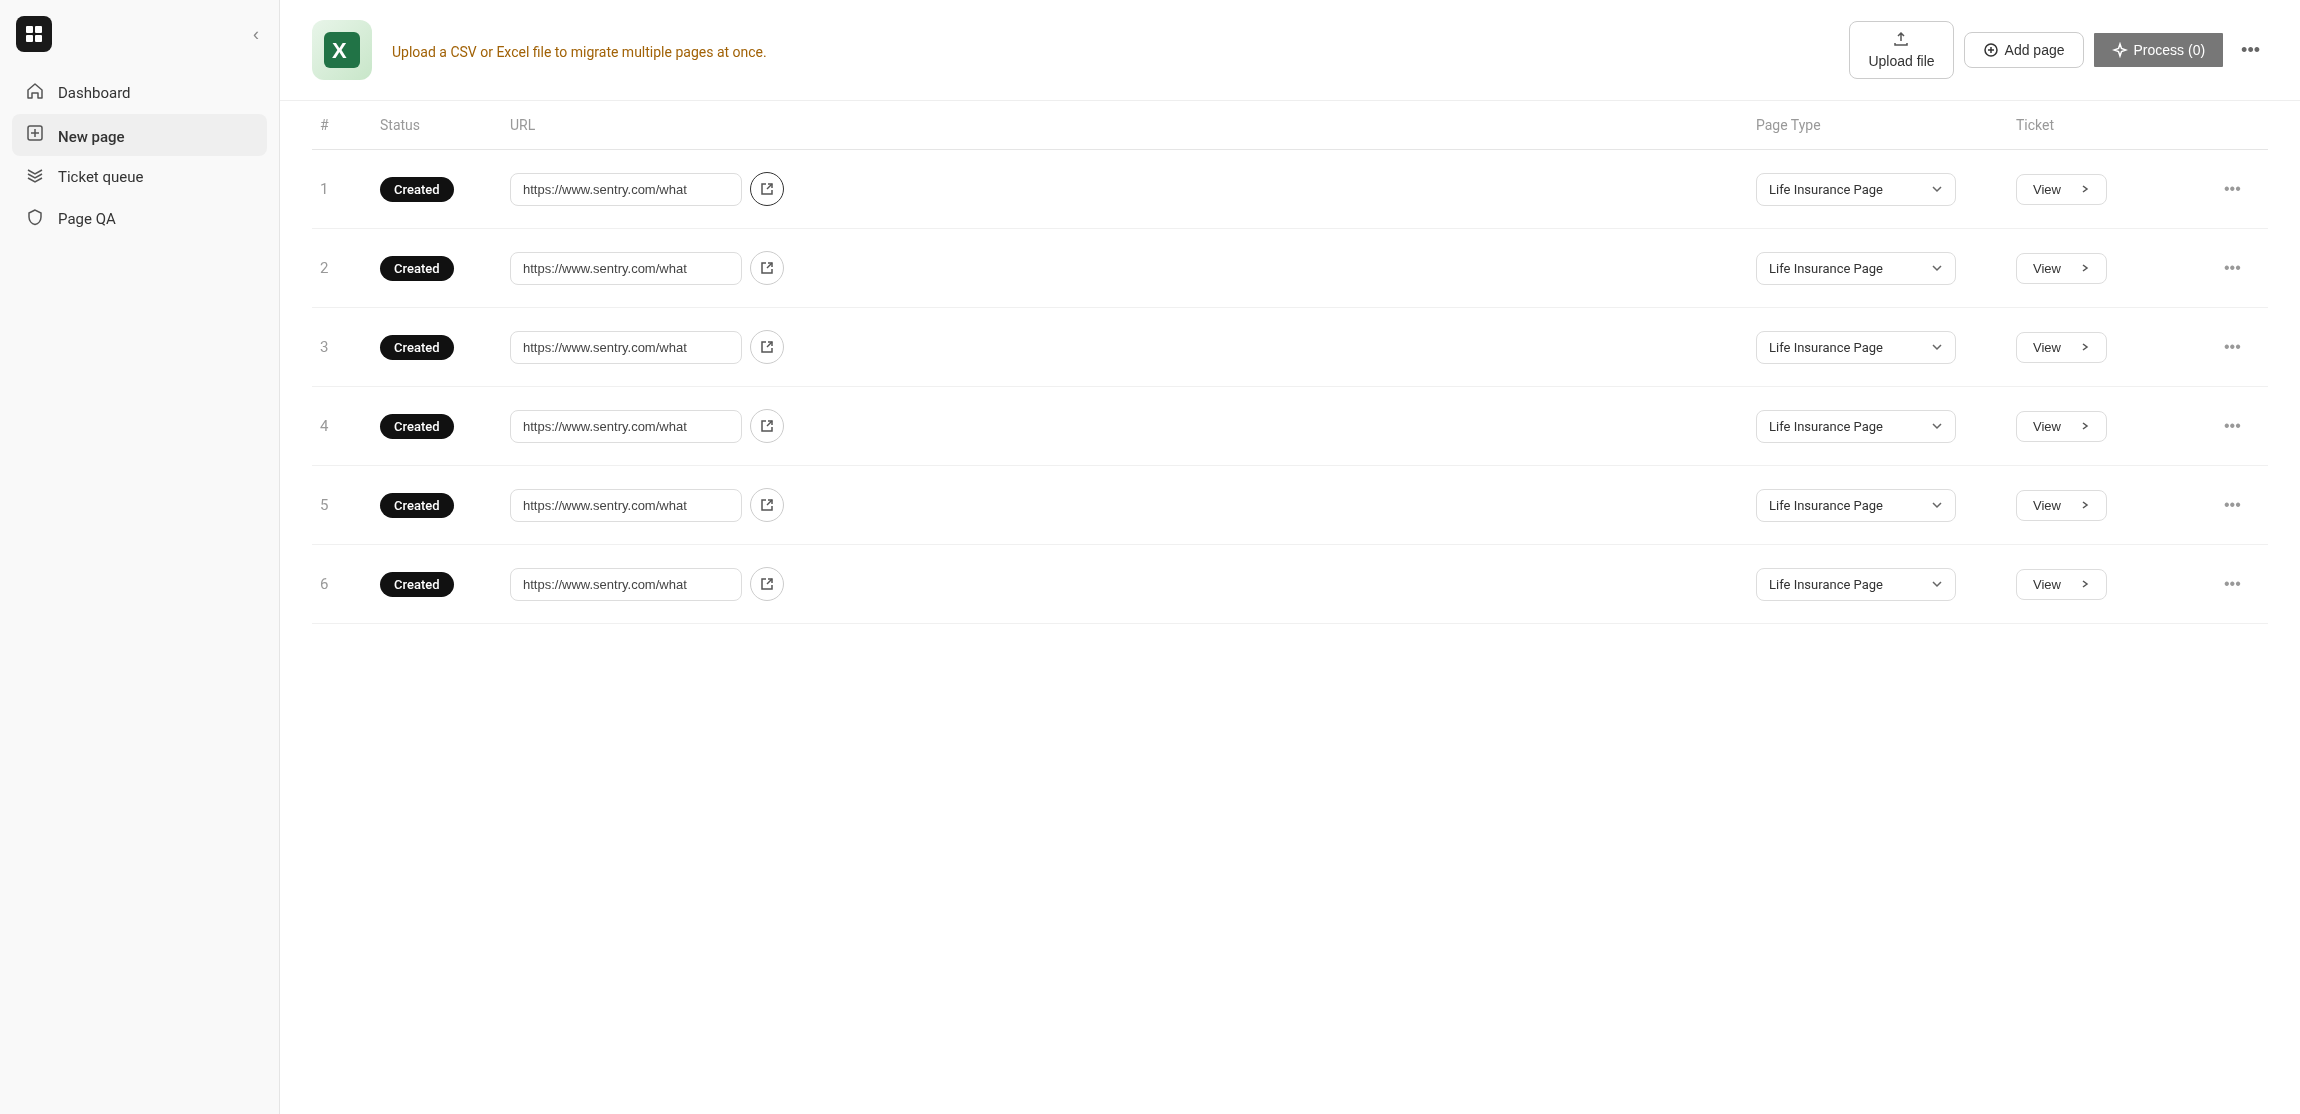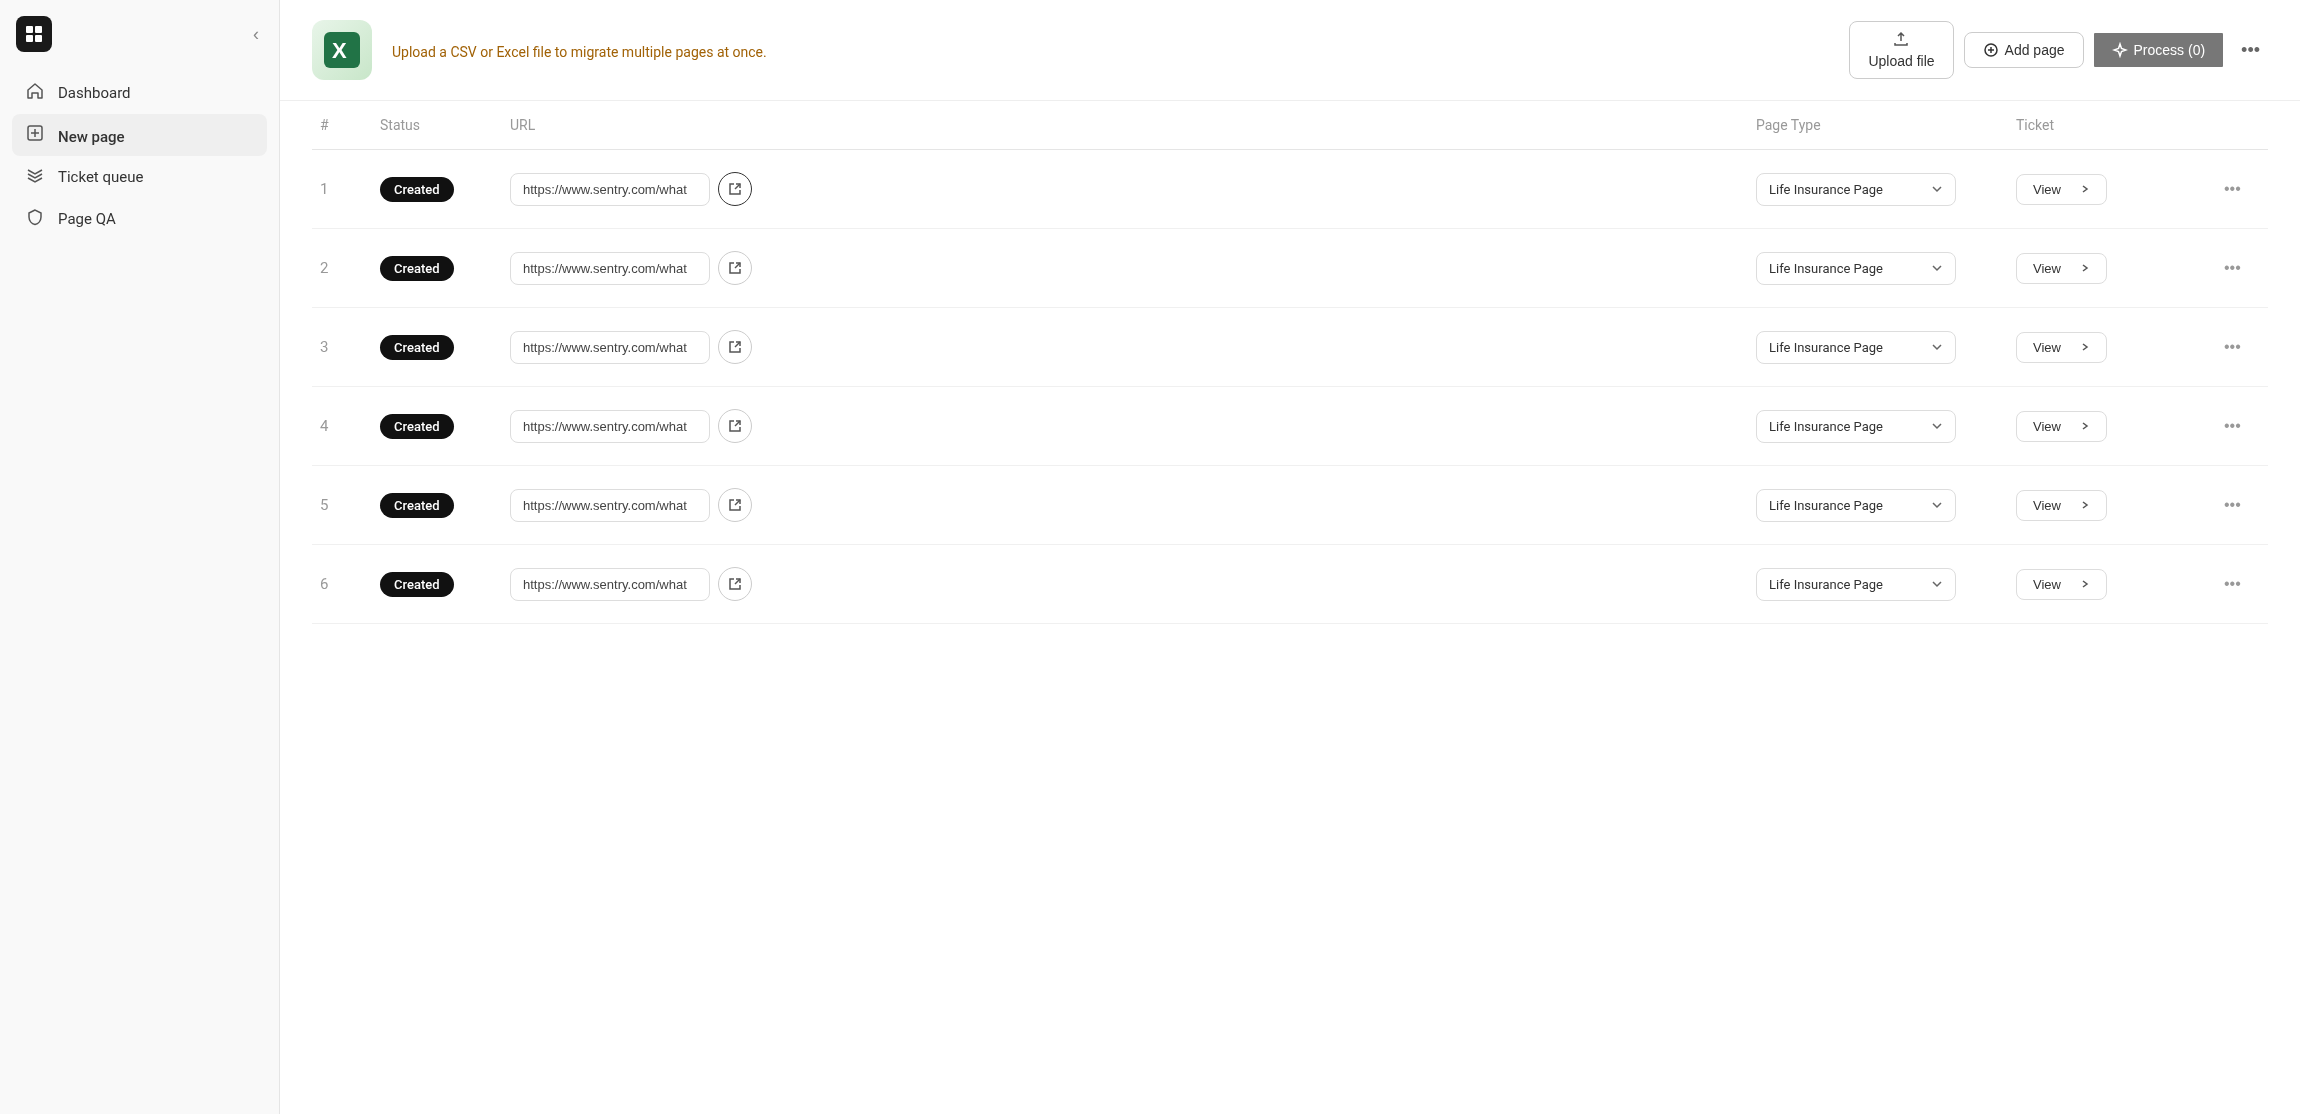--- a/index.html
+++ b/index.html
@@ -216,21 +216,21 @@
       display: flex;
       align-items: center;
       gap: 8px;
     }
     .url-input {
       border: 1.5px solid #ddd;
       border-radius: 8px;
       padding: 8px 12px;
       font-size: 13px;
       color: #444;
-      width: 200px;
+      width: 232px;
       background: white;
       outline: none;
     }
     .url-external-btn {
       width: 34px;
       height: 34px;
       border-radius: 50%;
       border: 1.5px solid #ccc;
       background: white;
       display: flex;

